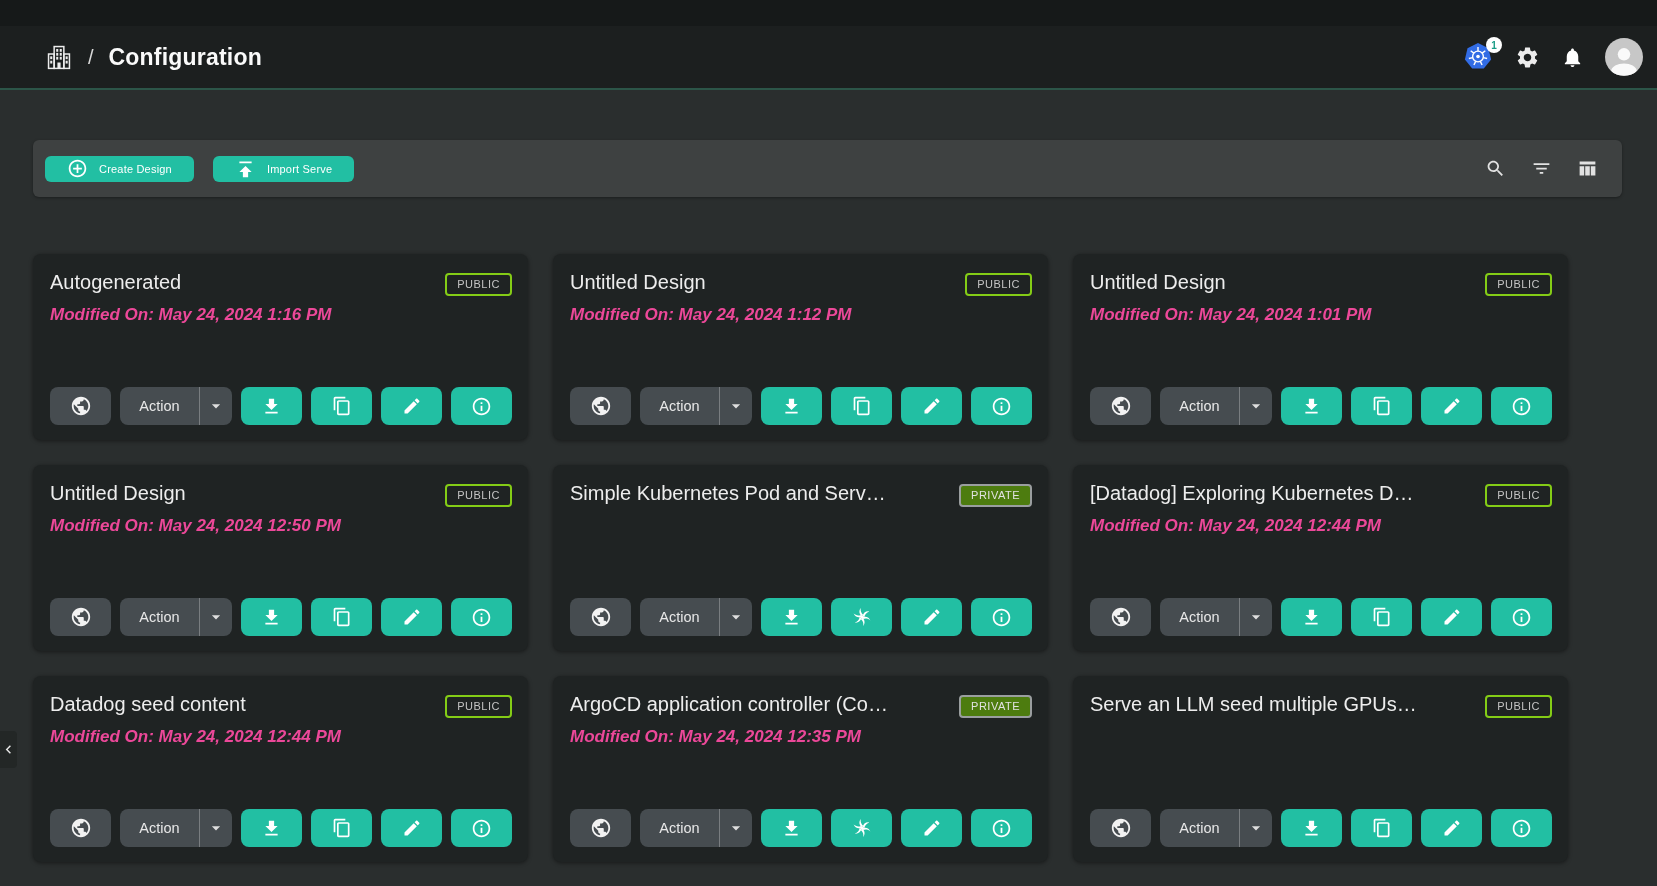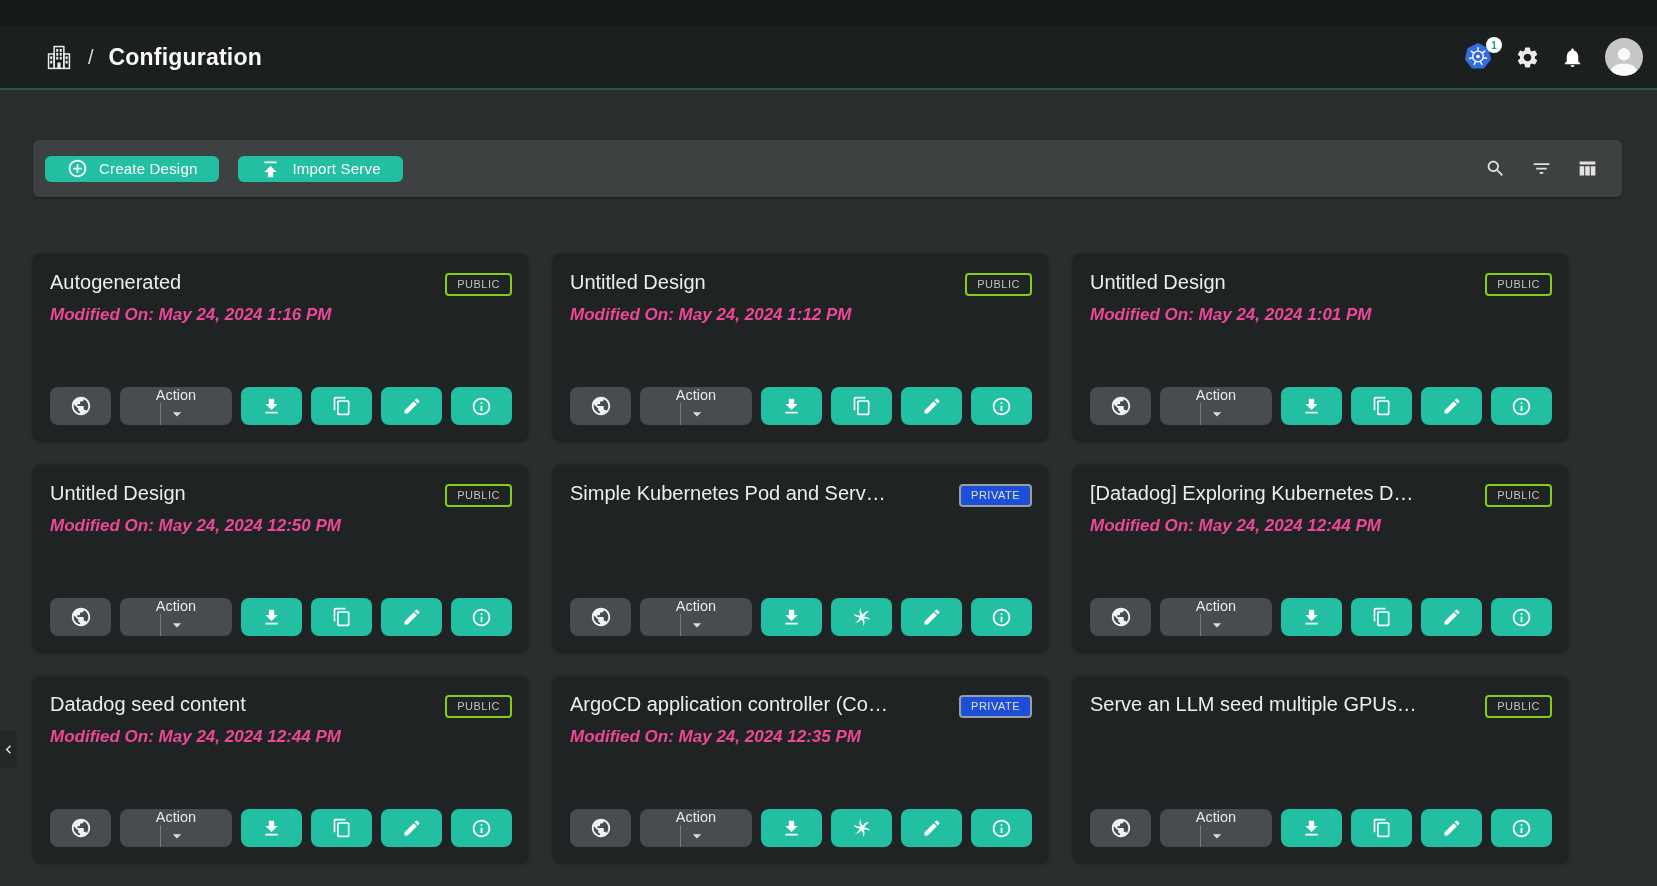--- a/index.html
+++ b/index.html
@@ -37,21 +37,21 @@
   
   .toolbar {
     margin:50px 35px 0 33px; height:57px;
     background:#3E4141; border-radius:6px;
     display:flex; align-items:center; padding:0 22px 0 12px;
     box-shadow:0 1px 3px rgba(0,0,0,.35);
   }
   .teal-btn {
     background:#22BFA3; color:#ffffff; border:none; cursor:pointer;
     height:26px; border-radius:6px; padding:0 22px;
-    font-family:inherit; font-size:15px; letter-spacing:.2px;
+    font-family:inherit; font-size:11px; letter-spacing:.2px;
     display:flex; align-items:center; gap:11px;
   }
   .teal-btn + .teal-btn { margin-left:19px; }
   .toolbar-icons { margin-left:auto; display:flex; align-items:center; gap:21px; }
   .tool-icon { cursor:pointer; display:flex; padding:2px; }
   
   .grid {
     margin:57px 0 0 33px; width:1499px;
     display:grid; grid-template-columns:repeat(3,1fr);
     column-gap:22px; row-gap:18px;gap:25px;
@@ -66,32 +66,32 @@
   .card-title {
     color:#ededed; font-size:20px; font-weight:500;
     white-space:nowrap; overflow:hidden; max-width:368px;
   }
   .badge {
     flex:none; margin-top:2px;
     font-size:11px; letter-spacing:.5px; color:#c4c4c4;
     border:2px solid #84cc16; border-radius:4px;
     background:transparent; padding:3px 10px 4px;
   }
-  .badge.private { background:#1d4ed8; border-color:#9a9e9f; color:#e2e2e2; }
+  .badge.private { background:#4d7c0f; border-color:#9a9e9f; color:#e2e2e2; }
   .card-date {
     margin-top:9px; color:#ec4899;
     font-size:17px; font-style:italic; font-weight:600;
   }
   .btn-row { margin-top:auto; display:flex; align-items:center; gap:9px; }
   .cbtn {
     height:38px; border:none; border-radius:8px; cursor:pointer;
     display:flex; align-items:center; justify-content:center;
     font-family:inherit;
   }
-  .cbtn.slate { background:#464C50;flex-direction:column; }
+  .cbtn.slate { background:#464C50; }
   .cbtn.teal  { background:#22BFA3; width:61px; }
   .globe-btn  { width:61px; }
   .action-btn { width:112px; padding:0; overflow:hidden; }
   .action-label {
     flex:1; color:#e8e8e8; font-size:14.5px;
     display:flex; align-items:center; justify-content:center; height:100%;
   }
   .action-caret {
     width:33px; height:100%; border-left:1px solid rgba(255,255,255,.28);
     display:flex; align-items:center; justify-content:center;

